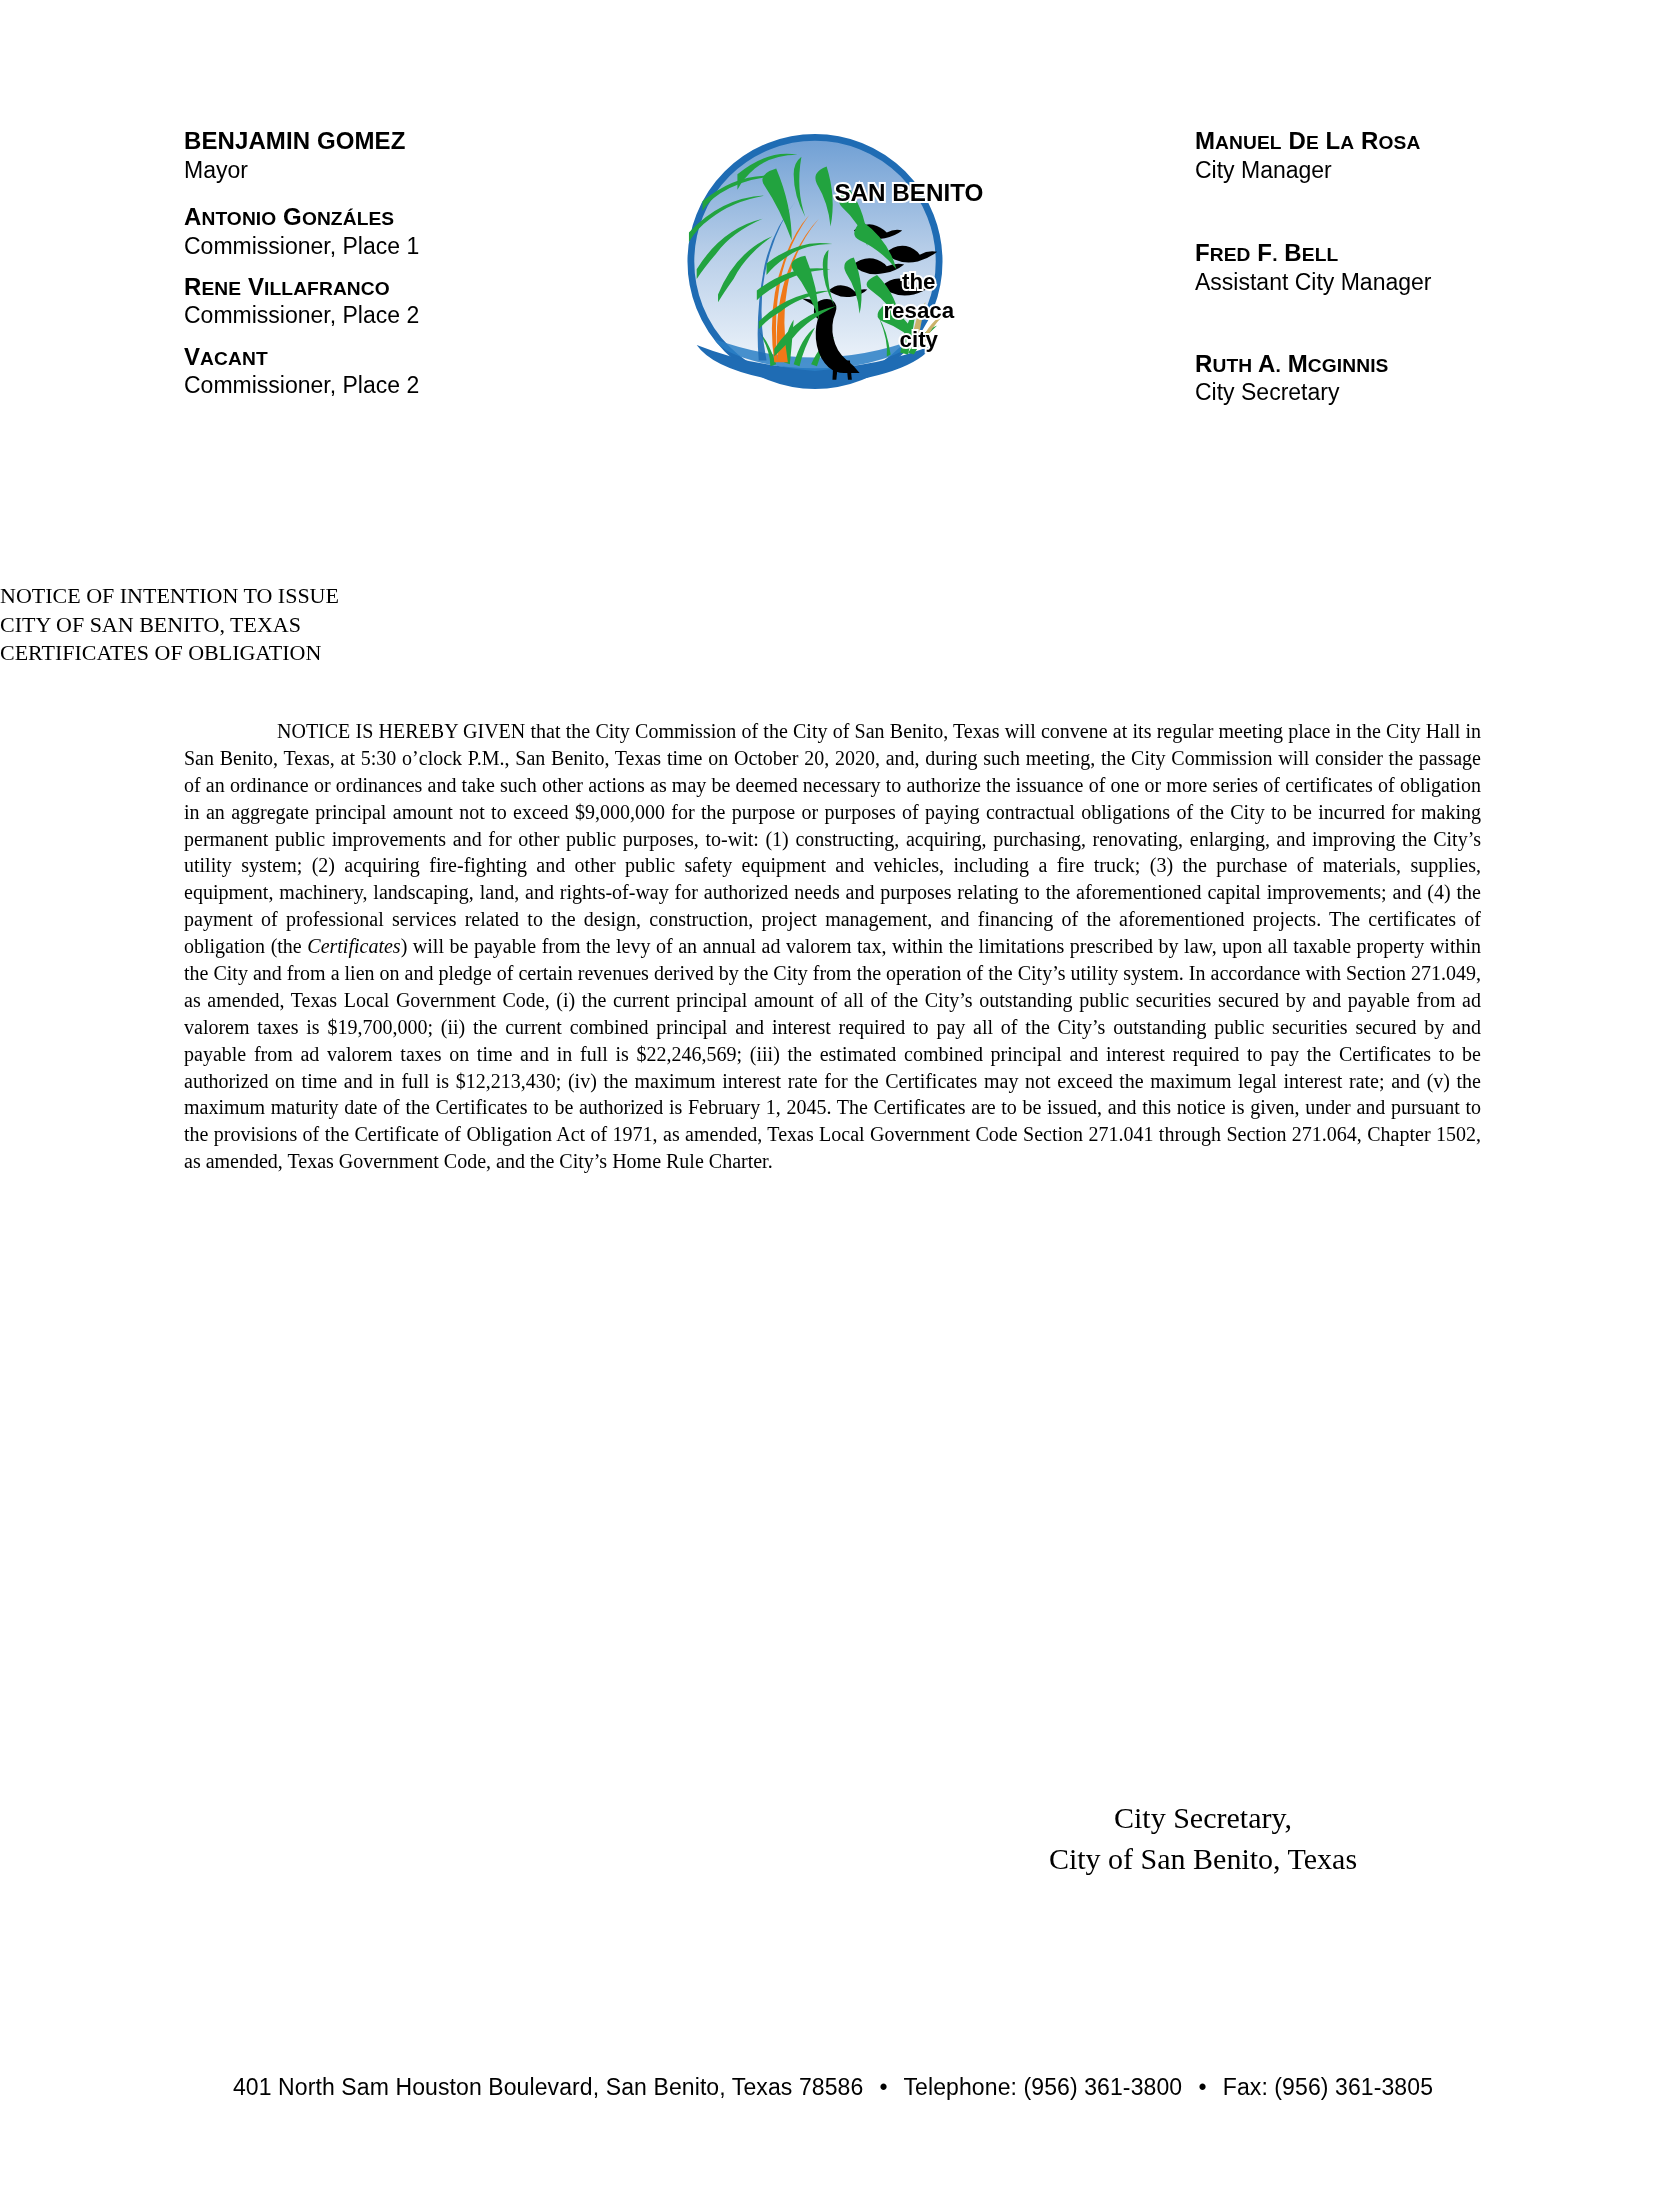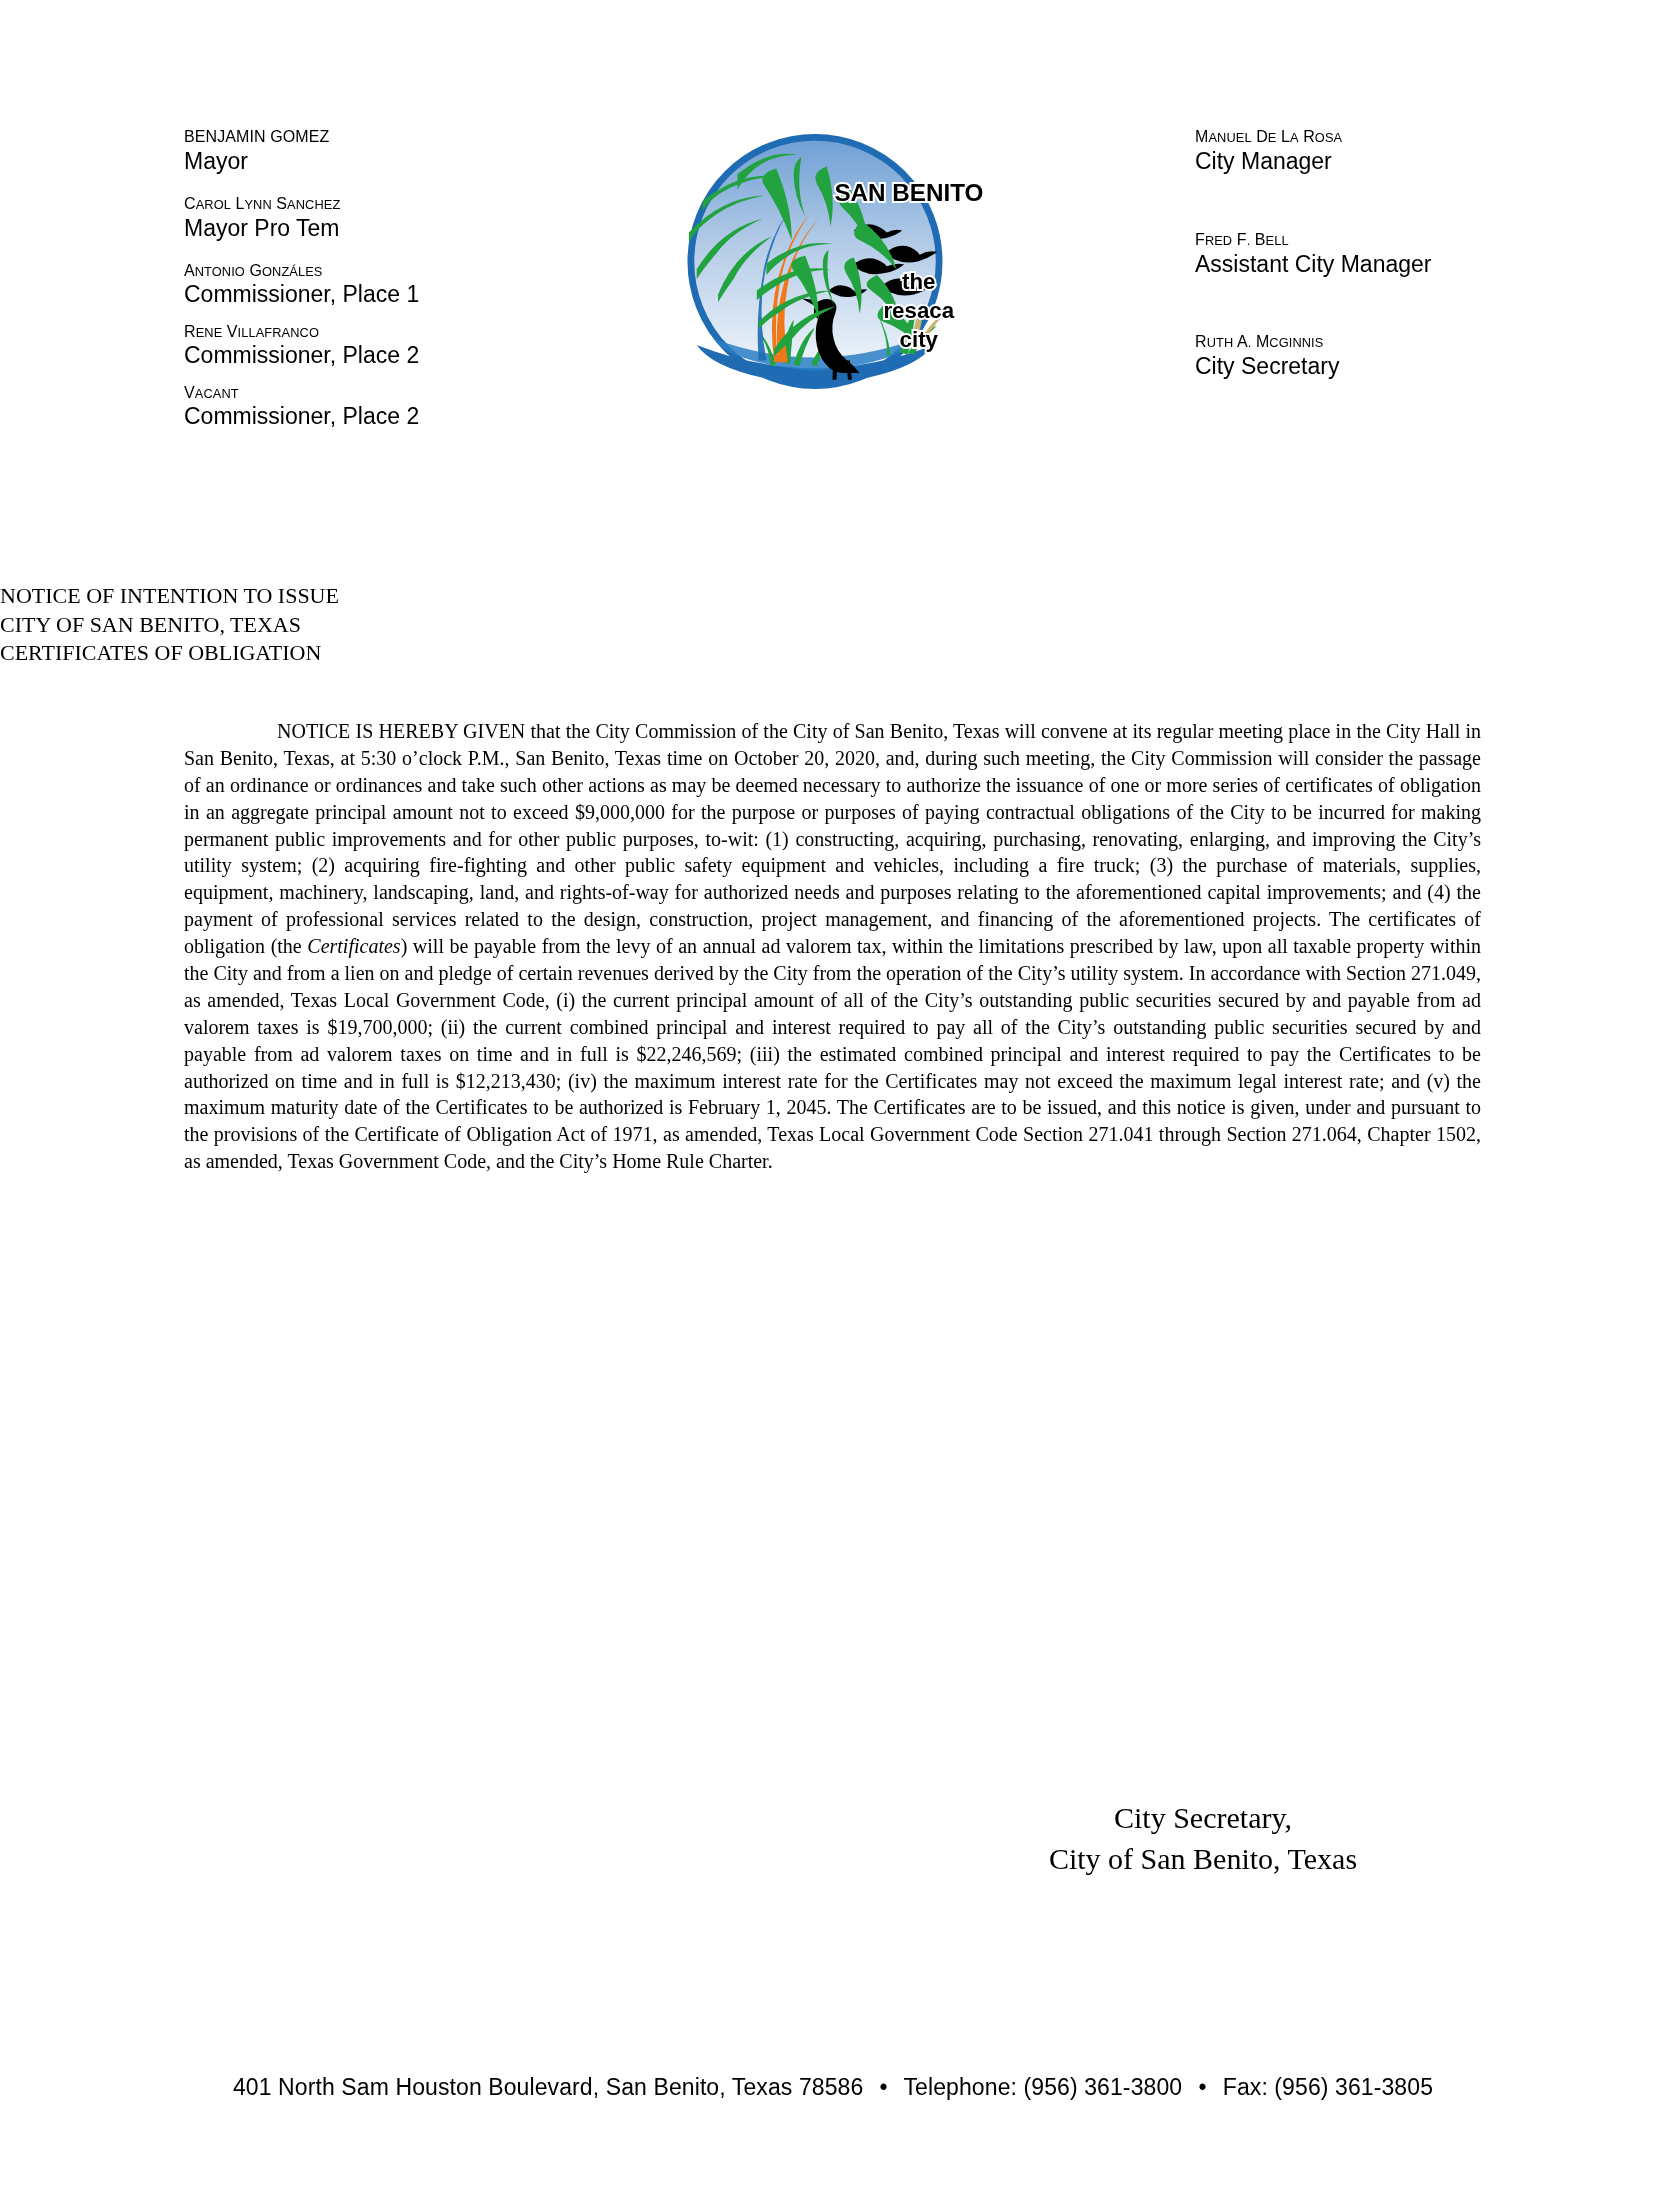--- a/index.html
+++ b/index.html
@@ -31,22 +31,22 @@
     position: absolute;
     font-family: "Liberation Sans", "DejaVu Sans", sans-serif;
   }
   .officials-col.left  { left: 184px;  top: 0px;  width: 408px; }
   .officials-col.right { left: 1195px; top: 0px;  width: 417px; }
 
   .official { margin-bottom: 19.4px; }
   .official.tight { margin-bottom: 13.6px; }
 
   .official-name {
-    font-weight: normal;
-    font-size: 16px;
+    font-weight: bold;
+    font-size: 24px;
     line-height: 1.12;
     letter-spacing: 0.1px;
     white-space: nowrap;
   }
   
   .official-name .sc {
     font-size: 0.80em;
   }
 
   .official-title {
@@ -133,24 +133,20 @@
 
   <div class="letterhead">
 
     <div class="officials-col left">
 
       <div class="official">
         <div class="official-name allcaps"><span>BENJAMIN GOMEZ</span></div>
         <div class="official-title">Mayor</div>
       </div>
 
-      <div class="official">
-        <div class="official-name"><span><span>C</span><span class="sc">AROL</span> <span>L</span><span class="sc">YNN</span> <span>S</span><span class="sc">ANCHEZ</span></span></div>
-        <div class="official-title">Mayor Pro Tem</div>
-      </div>
 
       <div class="official tight">
         <div class="official-name"><span><span>A</span><span class="sc">NTONIO</span> <span>G</span><span class="sc">ONZÁLES</span></span></div>
         <div class="official-title">Commissioner, Place 1</div>
       </div>
 
       <div class="official tight">
         <div class="official-name"><span><span>R</span><span class="sc">ENE</span> <span>V</span><span class="sc">ILLAFRANCO</span></span></div>
         <div class="official-title">Commissioner, Place 2</div>
       </div>

